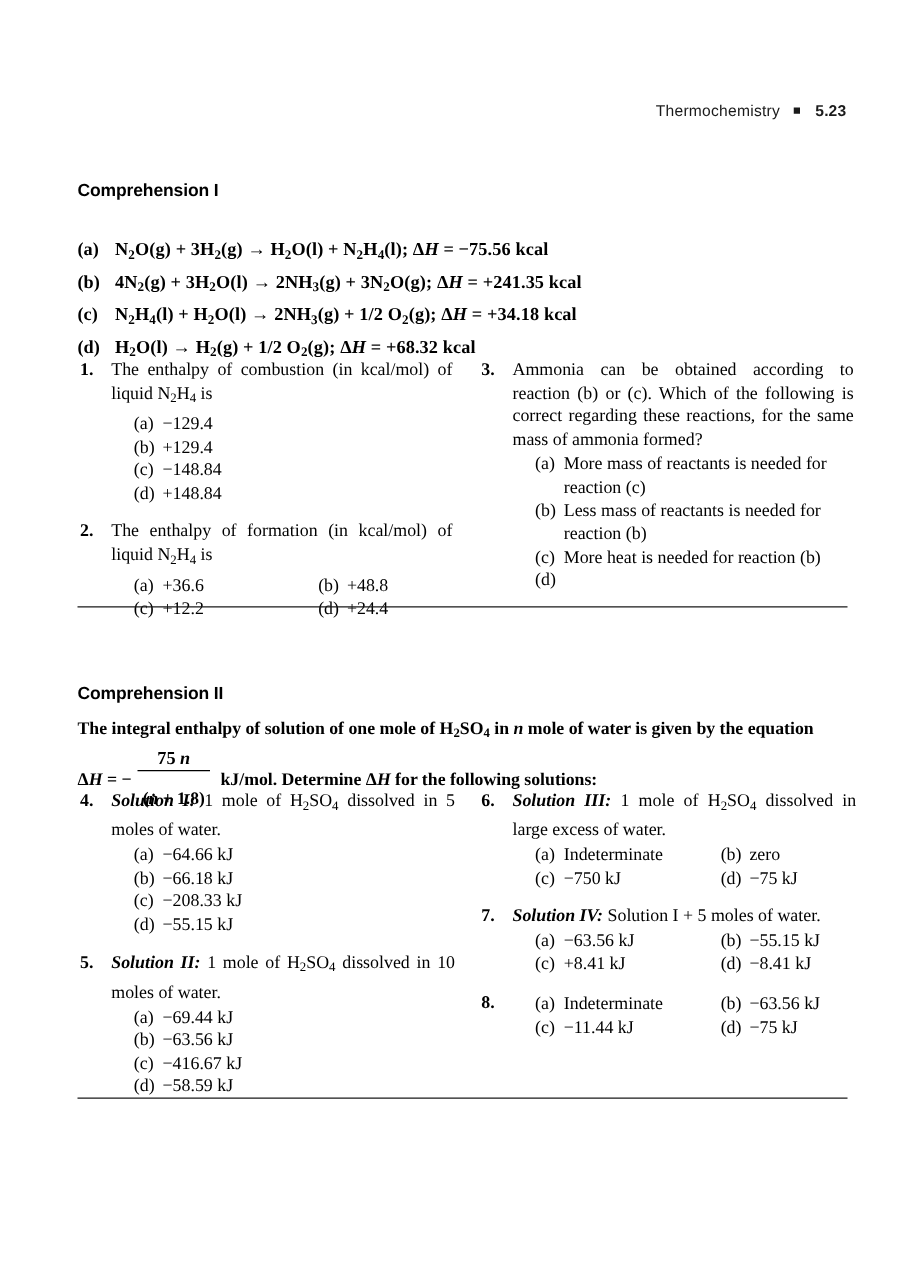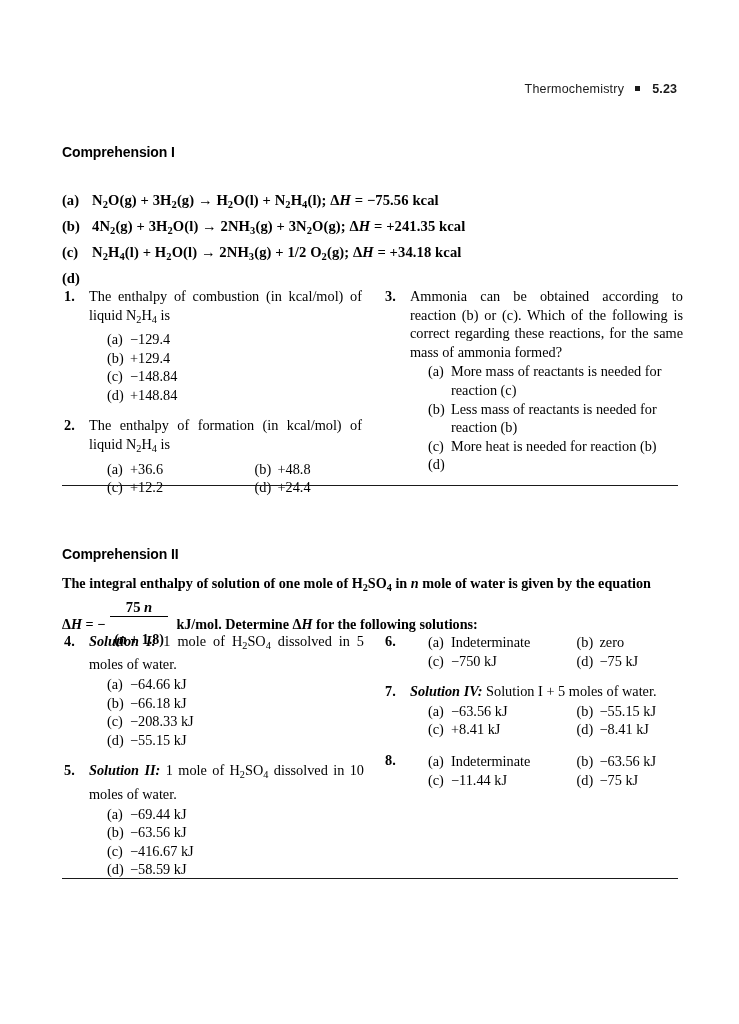--- a/index.html
+++ b/index.html
@@ -206,20 +206,21 @@
       <div class="eqrow">
         <span class="lbl">(b)</span>
         <span class="body">4N<sub>2</sub>(g) + 3H<sub>2</sub>O(l) → 2NH<sub>3</sub>(g) + 3N<sub>2</sub>O(g); Δ<i>H</i> = +241.35 kcal</span>
       </div>
       <div class="eqrow">
         <span class="lbl">(c)</span>
         <span class="body">N<sub>2</sub>H<sub>4</sub>(l) + H<sub>2</sub>O(l) → 2NH<sub>3</sub>(g) + 1/2 O<sub>2</sub>(g); Δ<i>H</i> = +34.18 kcal</span>
       </div>
       <div class="eqrow">
         <span class="lbl">(d)</span>
+        <span class="body">H<sub>2</sub>O(l) → H<sub>2</sub>(g) + 1/2 O<sub>2</sub>(g); Δ<i>H</i> = +68.32 kcal</span>
       </div>
     </div>
 
   <div class="qcol" id="col-left-1">
       <div class="q">
         <div class="num">1.</div>
         <div class="qbody">
           <div class="stem">The enthalpy of combustion (in kcal/mol) of liquid N<sub>2</sub>H<sub>4</sub> is</div>
           <div class="opts">
             <div class="opt">
@@ -352,20 +353,21 @@
               <span class="ot">−58.59 kJ</span>
             </div>
           </div>
         </div>
       </div>
     </div>
   <div class="qcol" id="col-right-2">
       <div class="q">
         <div class="num">6.</div>
         <div class="qbody">
+          <div class="stem"><span class="sol">Solution III:</span> 1 mole of H<sub>2</sub>SO<sub>4</sub> dissolved in large excess of water.</div>
           <div class="opts two-col">
             <div class="opt">
               <span class="ol">(a)</span>
               <span class="ot">Indeterminate</span>
             </div>
             <div class="opt">
               <span class="ol">(b)</span>
               <span class="ot">zero</span>
             </div>
             <div class="opt">

